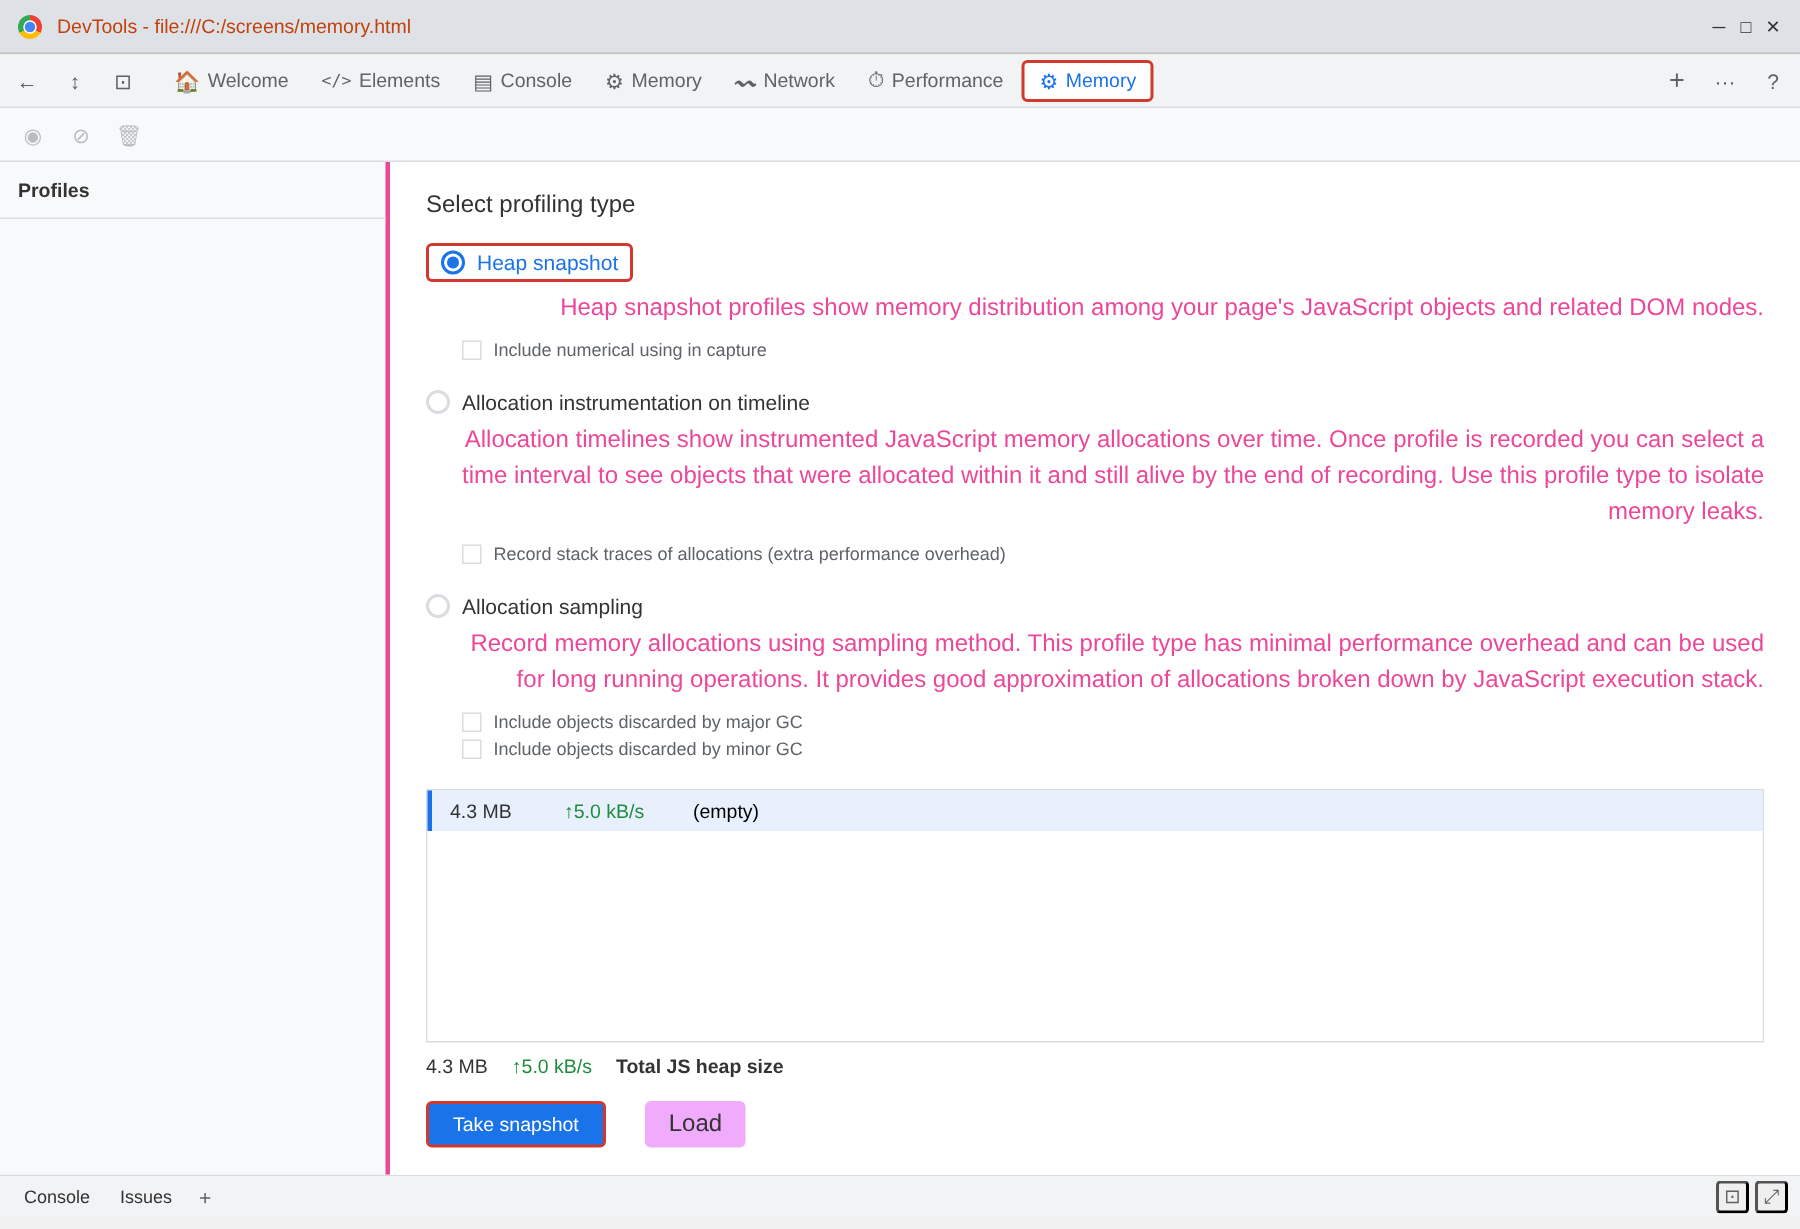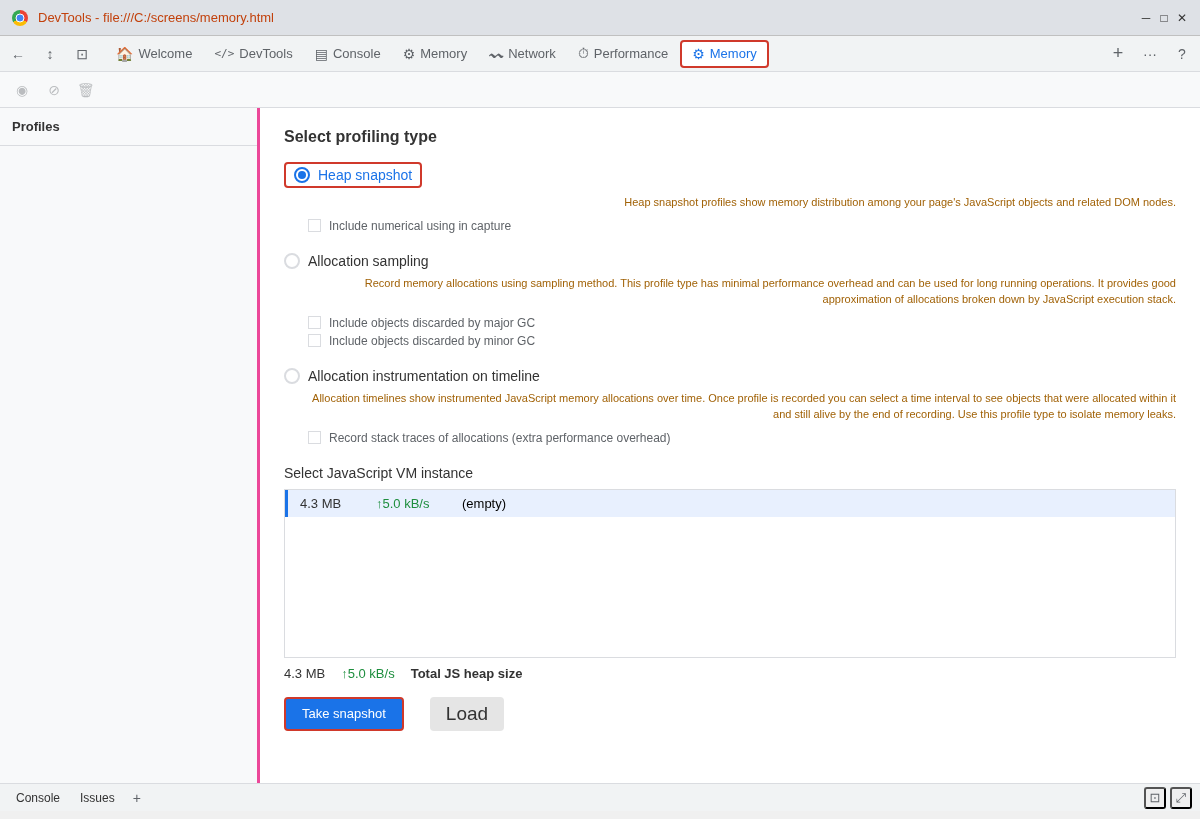--- a/index.html
+++ b/index.html
@@ -42,33 +42,33 @@
       width: 260px; background: #f8f9fa; border-right: 3px solid #ec4899; flex-shrink: 0; display: flex; flex-direction: column;
     }
     .sidebar-header {
       padding: 8px 12px; font-size: 13px; font-weight: 600; color: #333; height: 38px; display: flex; align-items: center; border-bottom: 1px solid #dadce0;
     }
 
     
     .content {
       flex: 1; background: white; overflow-y: auto; padding: 20px 24px;
     }
-    .section-title { font-size: 16px; font-weight: 700; color: #333; margin-bottom: 16px; }
+    .section-title { font-size: 16px; font-weight: 400; color: #333; margin-bottom: 16px; }
 
     
     .profile-option { margin-bottom: 20px; text-align: right; }
     .radio-row { display: flex; align-items: center; gap: 8px; margin-bottom: 6px; }
     .radio-btn {
       width: 16px; height: 16px; border-radius: 50%; border: 2px solid #dadce0; display: flex; align-items: center; justify-content: center; flex-shrink: 0; background: white;
     }
     .radio-btn.selected { border-color: #1a73e8; background: white; }
     .radio-btn.selected::after { content: ''; width: 8px; height: 8px; border-radius: 50%; background: #1a73e8; display: block; }
     .radio-label { font-size: 14px; font-weight: 500; color: #1a73e8; }
     .radio-label-normal { font-size: 14px; font-weight: 400; color: #333; }
-    .option-desc { font-size: 11px; color: #a16207; line-height: 1.5; margin-left: 24px; margin-bottom: 8px; }
+    .option-desc { font-size: 16px; color: #ec4899; line-height: 1.5; margin-left: 24px; margin-bottom: 8px; }
 
     
     .checkbox-row { display: flex; align-items: center; gap: 8px; margin-left: 24px; margin-bottom: 4px; }
     .checkbox { width: 13px; height: 13px; border: 1px solid #dadce0; background: white; display: flex; align-items: center; justify-content: center; flex-shrink: 0; }
     .checkbox-label { font-size: 12px; color: #5f6368; }
 
     
     .vm-section { margin-top: 8px; }
     .vm-title { font-size: 14px; font-weight: 500; color: #333; margin-bottom: 8px; }
     .vm-table { border: 1px solid #dadce0; background: #f8f9fa; }
@@ -83,21 +83,21 @@
     .stat-memory { font-size: 13px; color: #333; font-weight: 500; }
     .stat-rate { font-size: 13px; color: #1e8e3e; font-weight: 500; }
     .stat-label { font-size: 13px; color: #333; font-weight: 700; }
 
     
     .action-row { display: flex; gap: 26px; margin-top: 8px; }
     .btn-primary {
       padding: 6px 16px; background: #1a73e8; color: white; border: 2px solid #d0392b; border-radius: 4px; cursor: pointer; font-size: 13px; font-weight: 500;
     }
     .btn-secondary {
-      padding: 6px 16px; background: #e5e5e5; color: #333; border: none; border-radius: 4px; cursor: pointer; font-size: 19px;
+      padding: 6px 16px; background: #f0abfc; color: #333; border: none; border-radius: 4px; cursor: pointer; font-size: 16px;
     }
 
     
     .bottom-bar {
       display: flex; align-items: center; background: #f1f3f4; height: 28px; border-top: 1px solid #dadce0; padding: 0 8px; gap: 4px;
     }
     .bottom-tab { padding: 2px 8px; font-size: 12px; color: #333; cursor: pointer; border-radius: 3px; }
     .bottom-plus { width: 20px; height: 20px; display: flex; align-items: center; justify-content: center; cursor: pointer; color: #5f6368; font-size: 14px; border-radius: 50%; }
     .bottom-right { margin-left: auto; display: flex; gap: 4px; }
     .bottom-icon-btn { width: 22px; height: 22px; display: flex; align-items: center; justify-content: center; cursor: pointer; color: #5f6368; border-radius: 3px; font-size: 13px; }
@@ -125,21 +125,21 @@
     <button class="tab-icon-btn">↕</button>
     <button class="tab-icon-btn">⊡</button>
   </div>
 
   <div class="tab-item">
     <span class="tab-icon">🏠</span>
     <span>Welcome</span>
   </div>
   <div class="tab-item">
     <span class="tab-icon" style="font-family:monospace; font-size:11px">&lt;/&gt;</span>
-    <span>DevTools</span>
+    <span>Elements</span>
   </div>
   <div class="tab-item">
     <span class="tab-icon">▤</span>
     <span>Console</span>
   </div>
   <div class="tab-item">
     <span class="tab-icon">⚙</span>
     <span>Memory</span>
   </div>
   <div class="tab-item">
@@ -187,47 +187,46 @@
       <p class="option-desc">Heap snapshot profiles show memory distribution among your page's JavaScript objects and related DOM nodes.</p>
       <div class="checkbox-row">
         <div class="checkbox"></div>
         <span class="checkbox-label">Include numerical using in capture</span>
       </div>
     </div>
 
     <div class="profile-option">
       <div class="radio-row">
         <div class="radio-btn"></div>
-        <span class="radio-label-normal">Allocation sampling</span>
-      </div>
-      <p class="option-desc">Record memory allocations using sampling method. This profile type has minimal performance overhead and can be used for long running operations. It provides good approximation of allocations broken down by JavaScript execution stack.</p>
-      <div class="checkbox-row">
-        <div class="checkbox"></div>
-        <span class="checkbox-label">Include objects discarded by major GC</span>
-      </div>
-      <div class="checkbox-row">
-        <div class="checkbox"></div>
-        <span class="checkbox-label">Include objects discarded by minor GC</span>
+        <span class="radio-label-normal">Allocation instrumentation on timeline</span>
+      </div>
+      <p class="option-desc">Allocation timelines show instrumented JavaScript memory allocations over time. Once profile is recorded you can select a time interval to see objects that were allocated within it and still alive by the end of recording. Use this profile type to isolate memory leaks.</p>
+      <div class="checkbox-row">
+        <div class="checkbox"></div>
+        <span class="checkbox-label">Record stack traces of allocations (extra performance overhead)</span>
       </div>
     </div>
 
     <div class="profile-option">
       <div class="radio-row">
         <div class="radio-btn"></div>
-        <span class="radio-label-normal">Allocation instrumentation on timeline</span>
-      </div>
-      <p class="option-desc">Allocation timelines show instrumented JavaScript memory allocations over time. Once profile is recorded you can select a time interval to see objects that were allocated within it and still alive by the end of recording. Use this profile type to isolate memory leaks.</p>
-      <div class="checkbox-row">
-        <div class="checkbox"></div>
-        <span class="checkbox-label">Record stack traces of allocations (extra performance overhead)</span>
+        <span class="radio-label-normal">Allocation sampling</span>
+      </div>
+      <p class="option-desc">Record memory allocations using sampling method. This profile type has minimal performance overhead and can be used for long running operations. It provides good approximation of allocations broken down by JavaScript execution stack.</p>
+      <div class="checkbox-row">
+        <div class="checkbox"></div>
+        <span class="checkbox-label">Include objects discarded by major GC</span>
+      </div>
+      <div class="checkbox-row">
+        <div class="checkbox"></div>
+        <span class="checkbox-label">Include objects discarded by minor GC</span>
       </div>
     </div>
 
     <div class="vm-section">
-      <h3 class="vm-title">Select JavaScript VM instance</h3>
       <div class="vm-table">
         <div class="vm-row">
           <span class="vm-memory">4.3 MB</span>
           <span class="vm-rate">↑5.0 kB/s</span>
           <span class="vm-label">(empty)</span>
         </div>
         <div class="vm-empty"></div>
       </div>
     </div>
 

